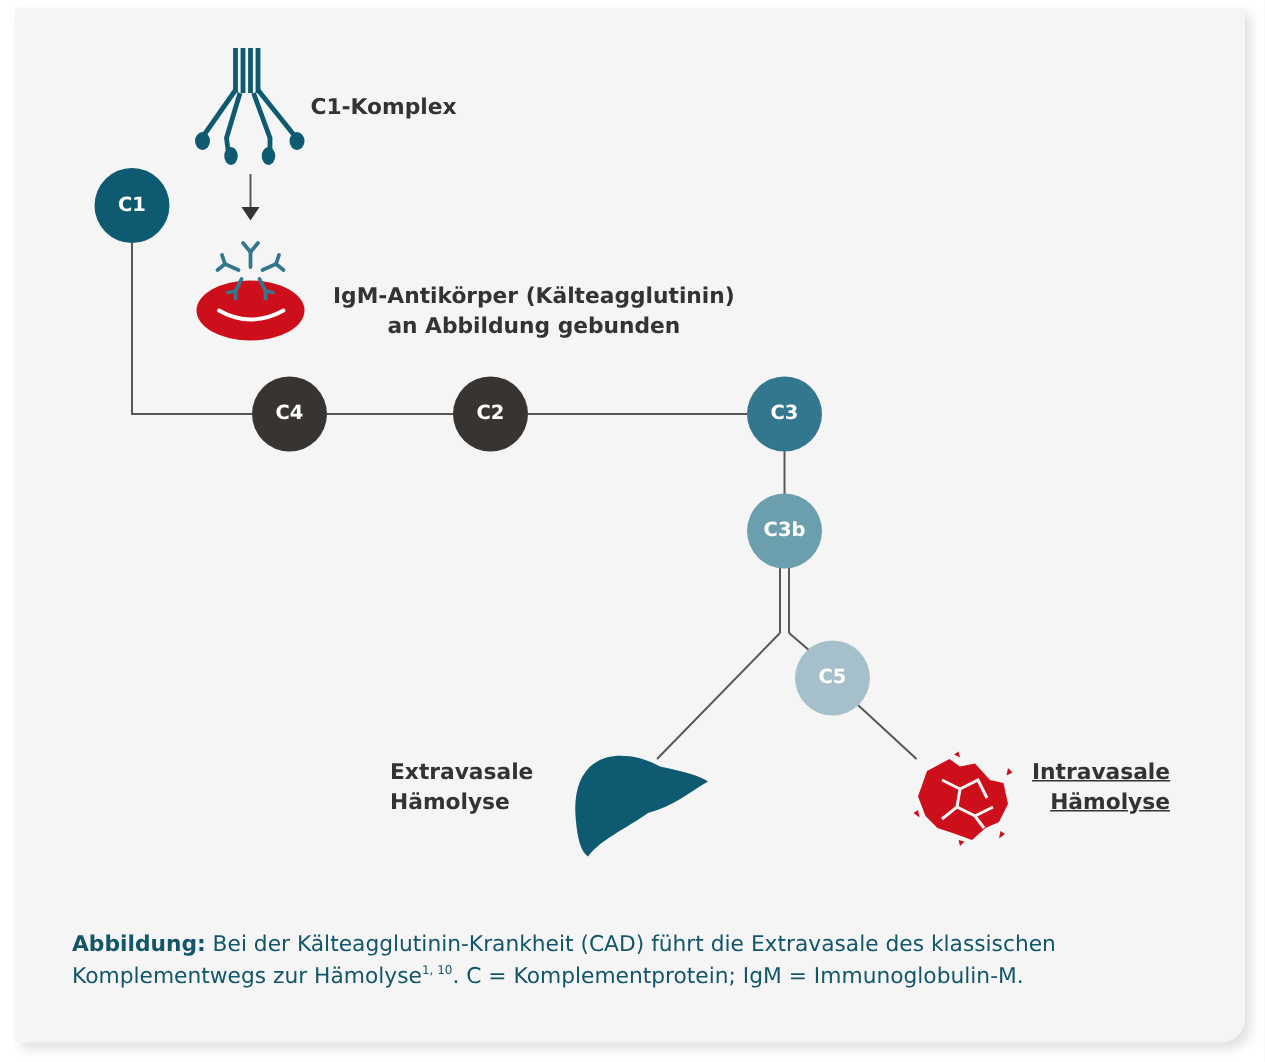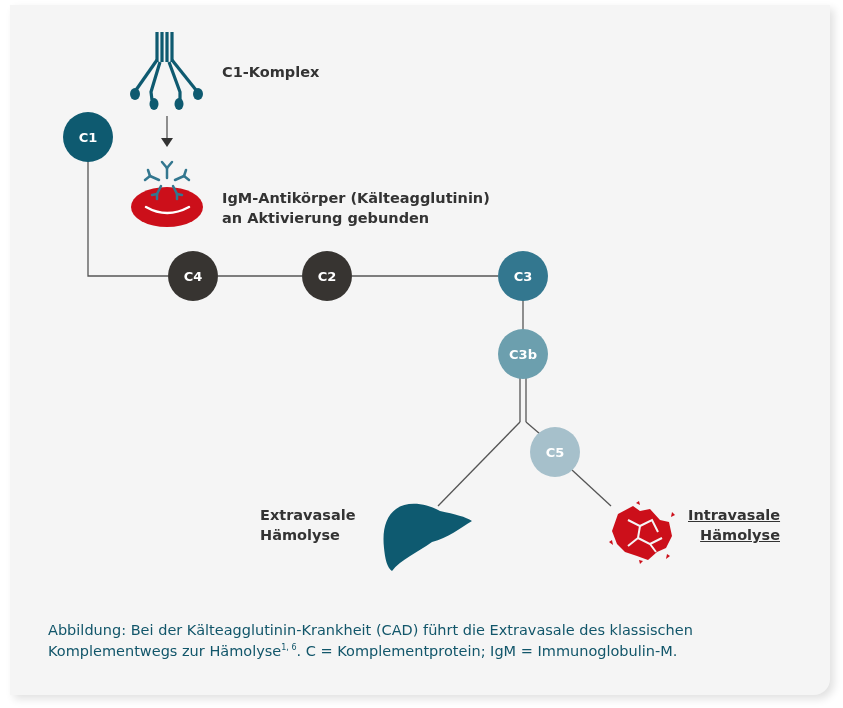--- a/index.html
+++ b/index.html
@@ -12,21 +12,21 @@
     background: #f5f5f5; border-radius: 0 0 16px 0;
     box-shadow: 4px 4px 8px rgba(0,0,0,0.12);
   }
   svg.diagram { position: absolute; left: 0; top: 0; width: 843px; height: 708px; }
   .node-label { font-family: "DejaVu Sans", sans-serif; font-weight: bold; font-size: 13px; fill: #ffffff; text-anchor: middle; dominant-baseline: central; }
   .lbl { position: absolute; font-family: "DejaVu Sans", sans-serif; font-size: 14.5px; color: #333333; line-height: 20px; font-weight: 600; }
   .caption {
     position: absolute; left: 48px; top: 620px; width: 740px;
     font-family: "DejaVu Sans", sans-serif; font-size: 14.5px; color: #12566a; line-height: 21px;
   }
-  .caption b { font-weight: normal; }
+  .caption b { font-weight: bold; }
   .caption sup { font-size: 8px; vertical-align: super; line-height: 0; }
 </style>
 </head>
 <body>
 
 <div class="card"></div>
 
 <svg class="diagram" viewBox="0 0 843 708">
 
   <g stroke="#555555" stroke-width="1.3" fill="none">
@@ -126,27 +126,27 @@
       <path d="M650 544 L662 538"></path>
     </g>
     <polygon points="636,503 639,501 640,505"></polygon>
     <polygon points="672,512 675,515 671,517"></polygon>
     <polygon points="609,542 612,540 613,545"></polygon>
     <polygon points="639,560 643,561 640,564"></polygon>
     <polygon points="667,554 670,556 666,559"></polygon>
   </g>
 </svg>
 
-<div class="lbl" style="left:222px; top:62px;">C1-Komplex</div>
-<div class="lbl" style="left:222px; top:188px;">
+<div class="lbl" style="left:207px; top:62px;">C1-Komplex</div>
+<div class="lbl" style="left:222px; top:188px;text-align:center;">
   <div>IgM-Antikörper (Kälteagglutinin)</div>
-  <div>an Aktivierung gebunden</div>
+  <div>an Abbildung gebunden</div>
 </div>
 <div class="lbl" style="left:260px; top:505px; text-align:left;">
   <div>Extravasale</div>
   <div>Hämolyse</div>
 </div>
 <div class="lbl" style="left:688px; top:505px; text-align:right; width:92px;text-decoration:underline;">
   <div>Intravasale</div>
   <div>Hämolyse</div>
 </div>
 
-<div class="caption"><b>Abbildung:</b><span> Bei der Kälteagglutinin-Krankheit (CAD) führt die Extravasale des klassischen Komplementwegs zur Hämolyse</span><sup>1, 6</sup><span>. C = Komplementprotein; IgM = Immunoglobulin-M.</span></div>
+<div class="caption"><b>Abbildung:</b><span> Bei der Kälteagglutinin-Krankheit (CAD) führt die Extravasale des klassischen Komplementwegs zur Hämolyse</span><sup>1, 10</sup><span>. C = Komplementprotein; IgM = Immunoglobulin-M.</span></div>
 
 </body></html>

